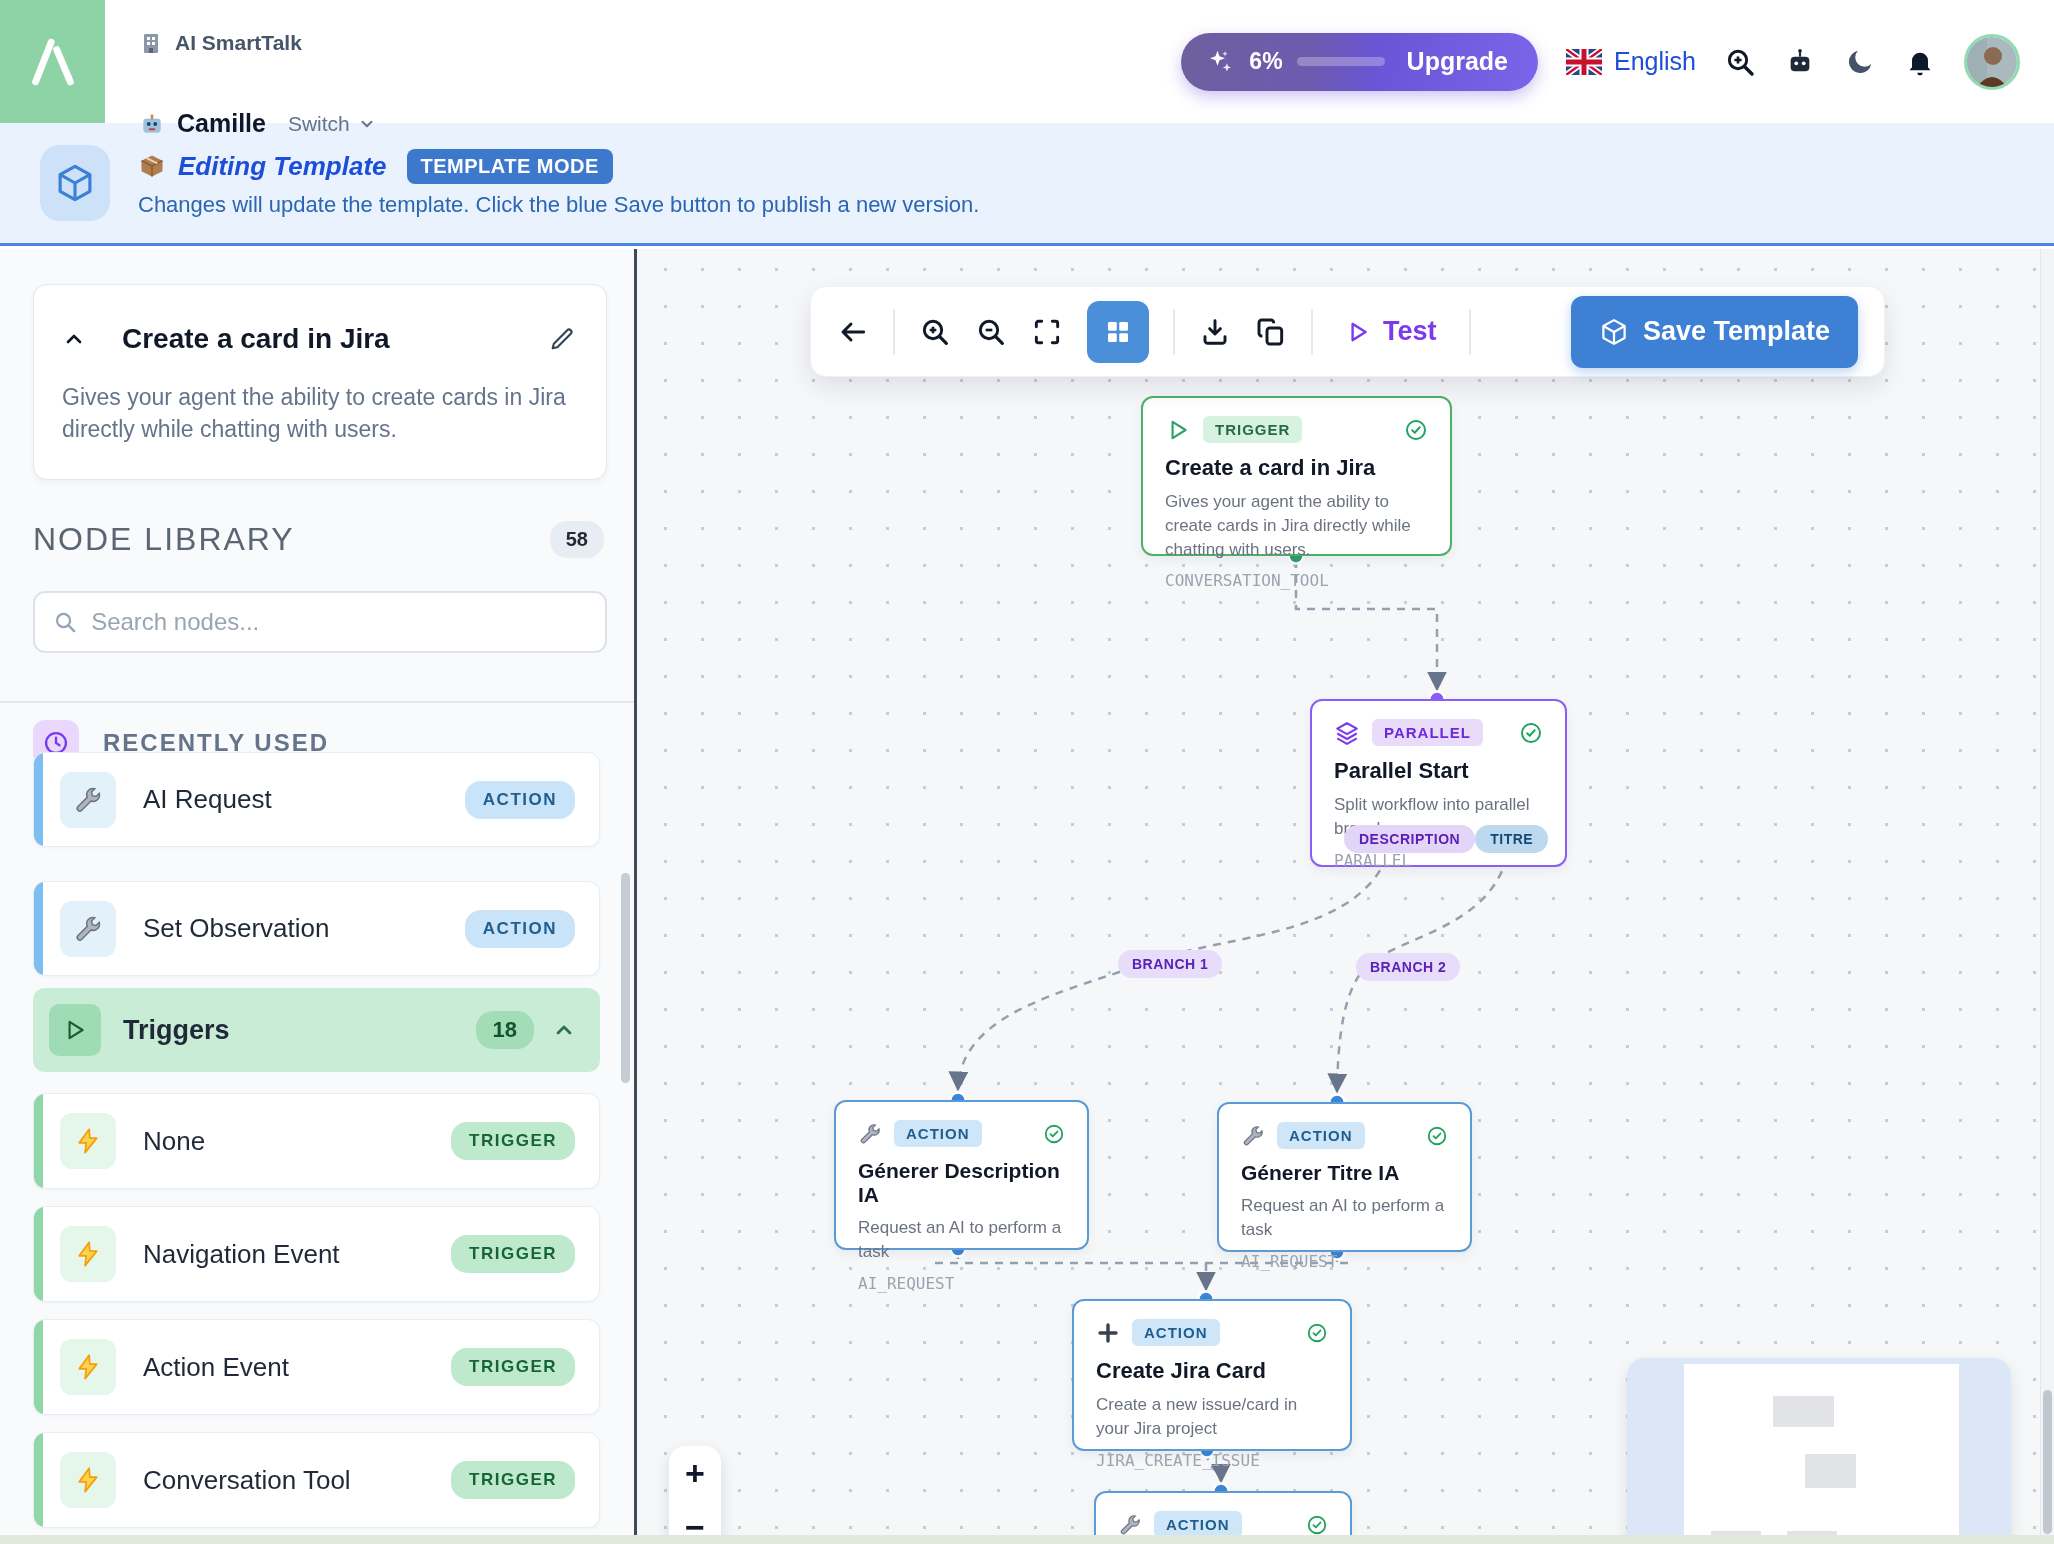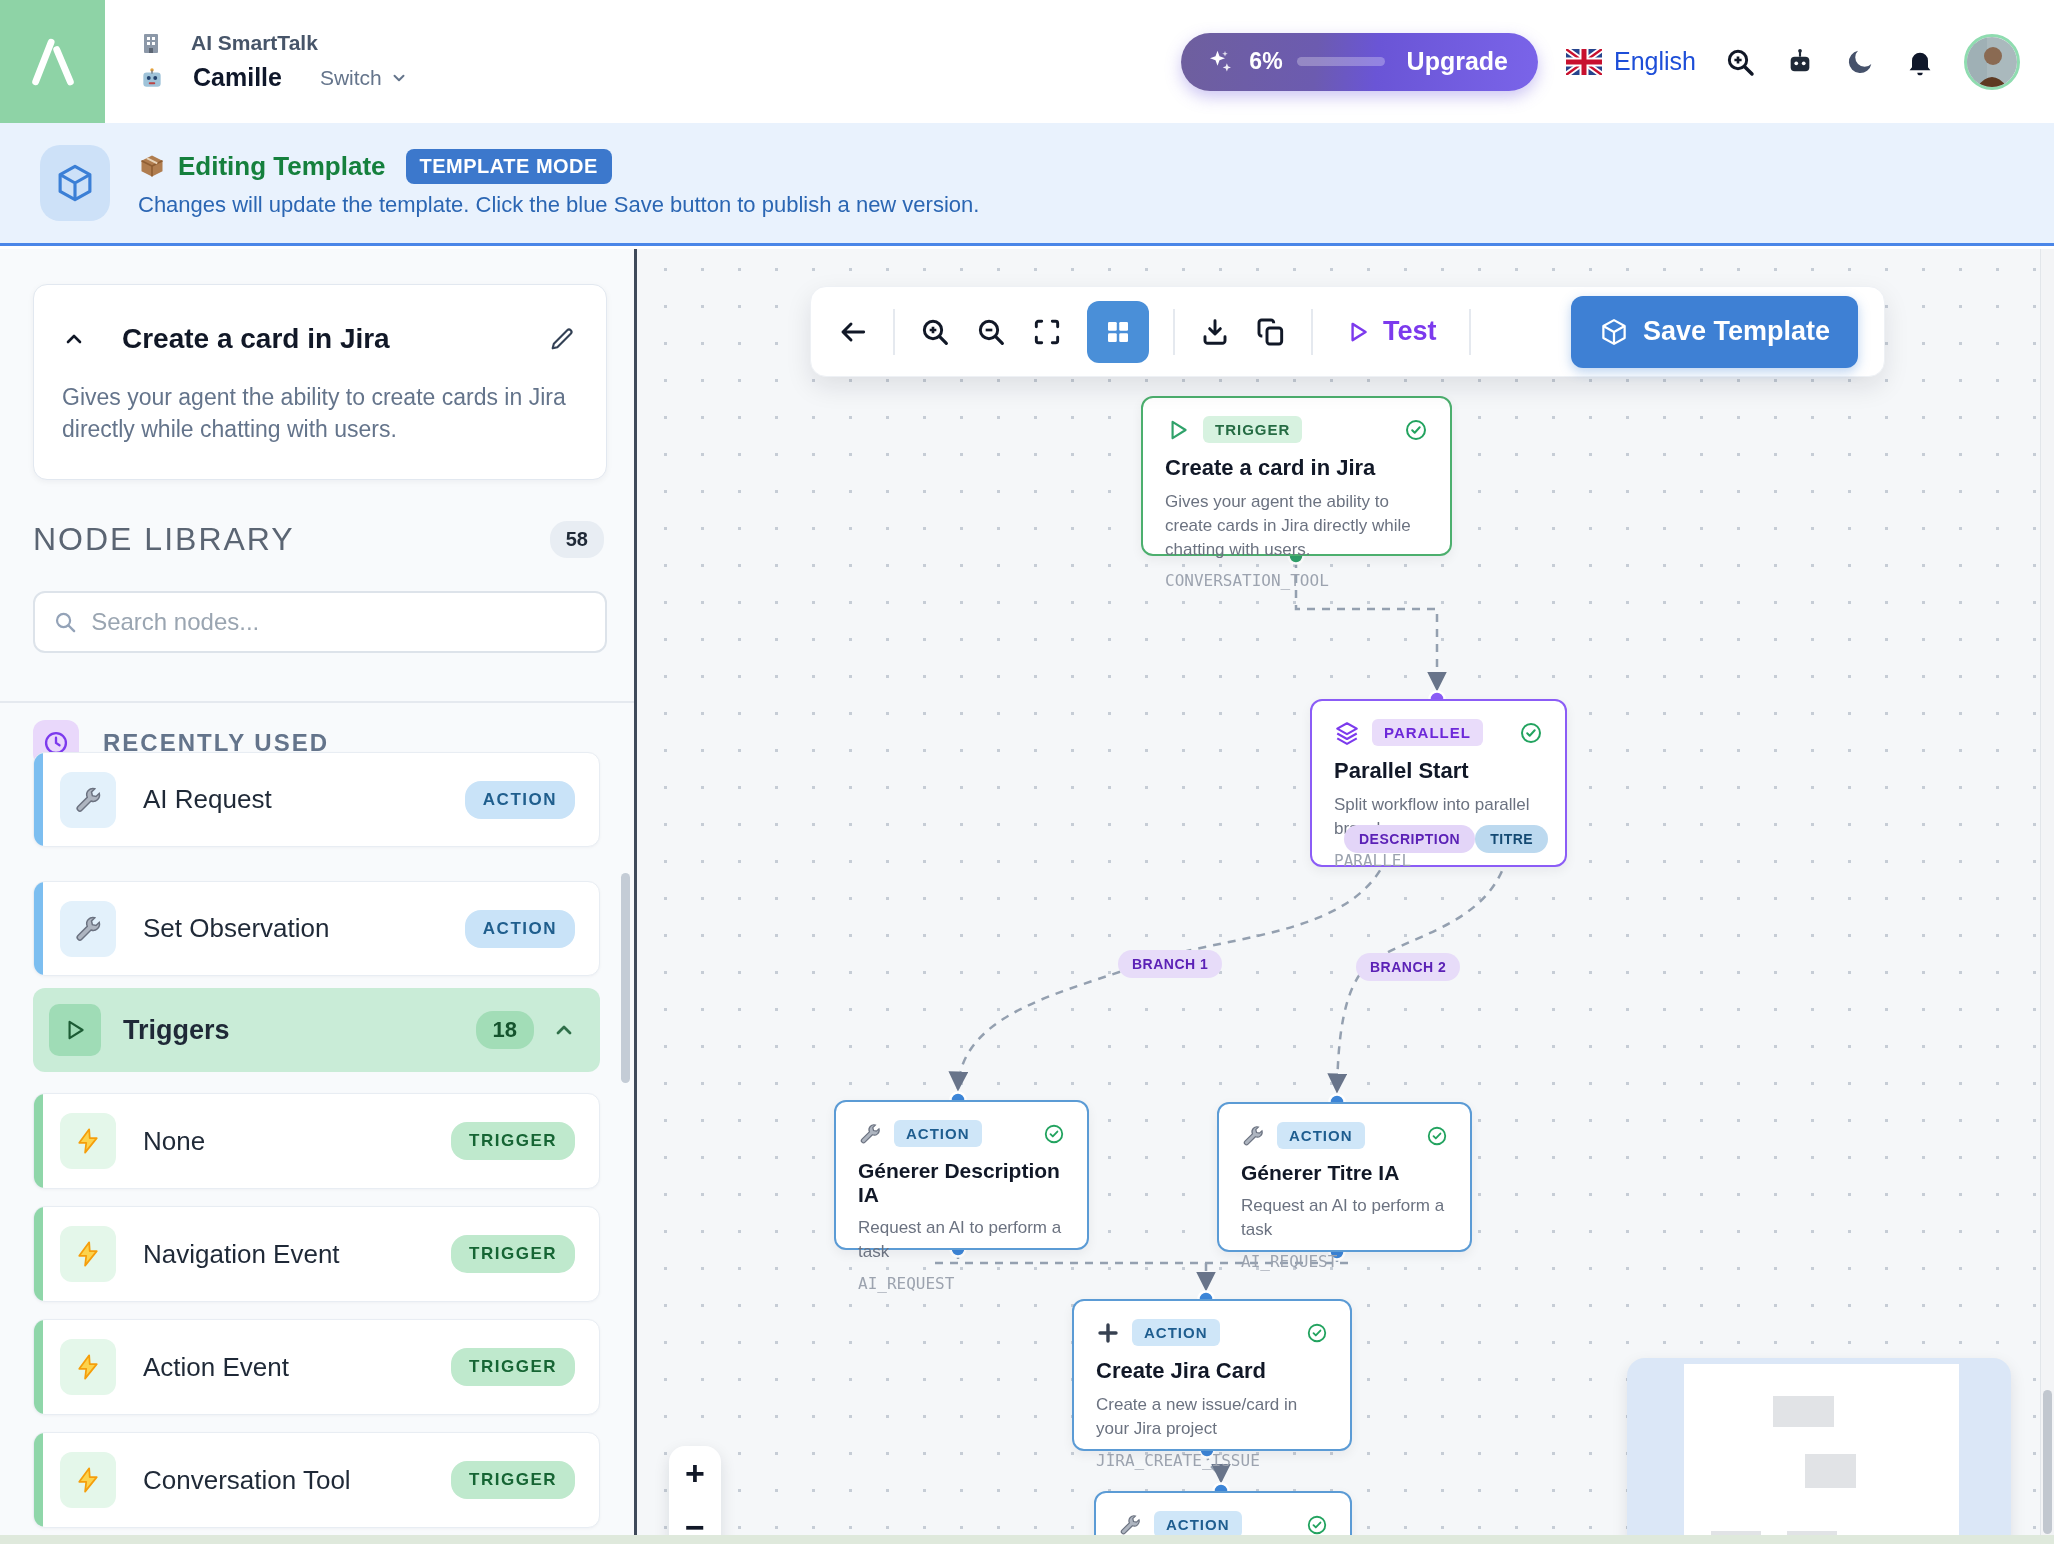--- a/index.html
+++ b/index.html
@@ -7,21 +7,21 @@
   body { position:relative; overflow:hidden; background:#ffffff;
          font-family:"Liberation Sans", sans-serif; color:#1f2937; }
   svg { display:block; }
 
   
   .header { position:absolute; top:0; left:0; right:0; height:123px; background:#fff;
             display:flex; align-items:center; z-index:30; }
   .logo-block { width:105px; height:123px; background:#8ed3a6; flex:none;
                 display:flex; align-items:center; justify-content:center; }
   .org { margin-left:34px; display:flex; flex-direction:column; gap:8px; }
-  .org-row { display:flex; align-items:center; gap:28px; }
+  .org-row { display:flex; align-items:center; gap:12px;margin-top:46px; }
   .app-title { font-size:21px; color:#475569; font-weight:600; }
   .agent-name { font-size:25px; color:#0f172a; font-weight:700; }
   .switch { font-size:21px; color:#64748b; margin-left:10px; display:flex; align-items:center; gap:8px; cursor:pointer; }
   .header-right { margin-left:auto; display:flex; align-items:center; gap:28px; padding-right:34px; }
   .upgrade-pill { height:58px; border-radius:29px; display:flex; align-items:center; gap:14px;
                   padding:0 30px 0 24px; cursor:pointer;
                   background:linear-gradient(95deg,#6e5f9e 0%,#6c5bb0 38%,#6a55d6 55%,#7a64e9 100%);
                   box-shadow:0 6px 16px rgba(109,90,220,.35); }
   .upgrade-percent { color:#fff; font-size:23px; font-weight:700; }
   .upgrade-track { width:88px; height:9px; border-radius:5px; background:rgba(255,255,255,.28); overflow:hidden; }
@@ -32,21 +32,21 @@
   .hicon { cursor:pointer; display:flex; align-items:center; justify-content:center; }
   .avatar { width:56px; height:56px; border-radius:50%; border:3px solid #8fdcb0; overflow:hidden; cursor:pointer; }
 
   
   .banner { position:absolute; top:123px; left:0; right:0; height:123px; background:#e9f2fd;
             border-bottom:3px solid #4a86e8; display:flex; align-items:center; padding-left:40px; z-index:25; }
   .banner-iconbox { width:70px; height:76px; border-radius:20px; background:#cde1f8; flex:none;
                     display:flex; align-items:center; justify-content:center; }
   .banner-body { margin-left:28px; display:flex; flex-direction:column; gap:8px; }
   .banner-titlerow { display:flex; align-items:center; gap:12px; }
-  .banner-title { font-size:26px; font-weight:700; color:#15803d; }
+  .banner-title { font-size:26px; font-weight:700; color:#1d4ed8;font-style:italic; }
   .mode-badge { background:#3c78cc; color:#fff; font-size:20px; font-weight:700; letter-spacing:.5px;
                 border-radius:8px; padding:6px 14px; margin-left:8px; }
   .banner-msg { font-size:22px; color:#2b66b3; }
 
   
   .main { position:absolute; top:249px; left:0; right:0; bottom:0; display:flex; }
   .sidebar { width:637px; flex:none; background:#f8fafc; border-right:3px solid #3f4a5a; position:relative; }
   .canvas { flex:1; position:relative; background-color:#f5f7f9;
             background-image:radial-gradient(#c6cdd6 1.6px, transparent 1.6px);
             background-size:37px 37px; background-position:10px 2px; overflow:hidden; }

